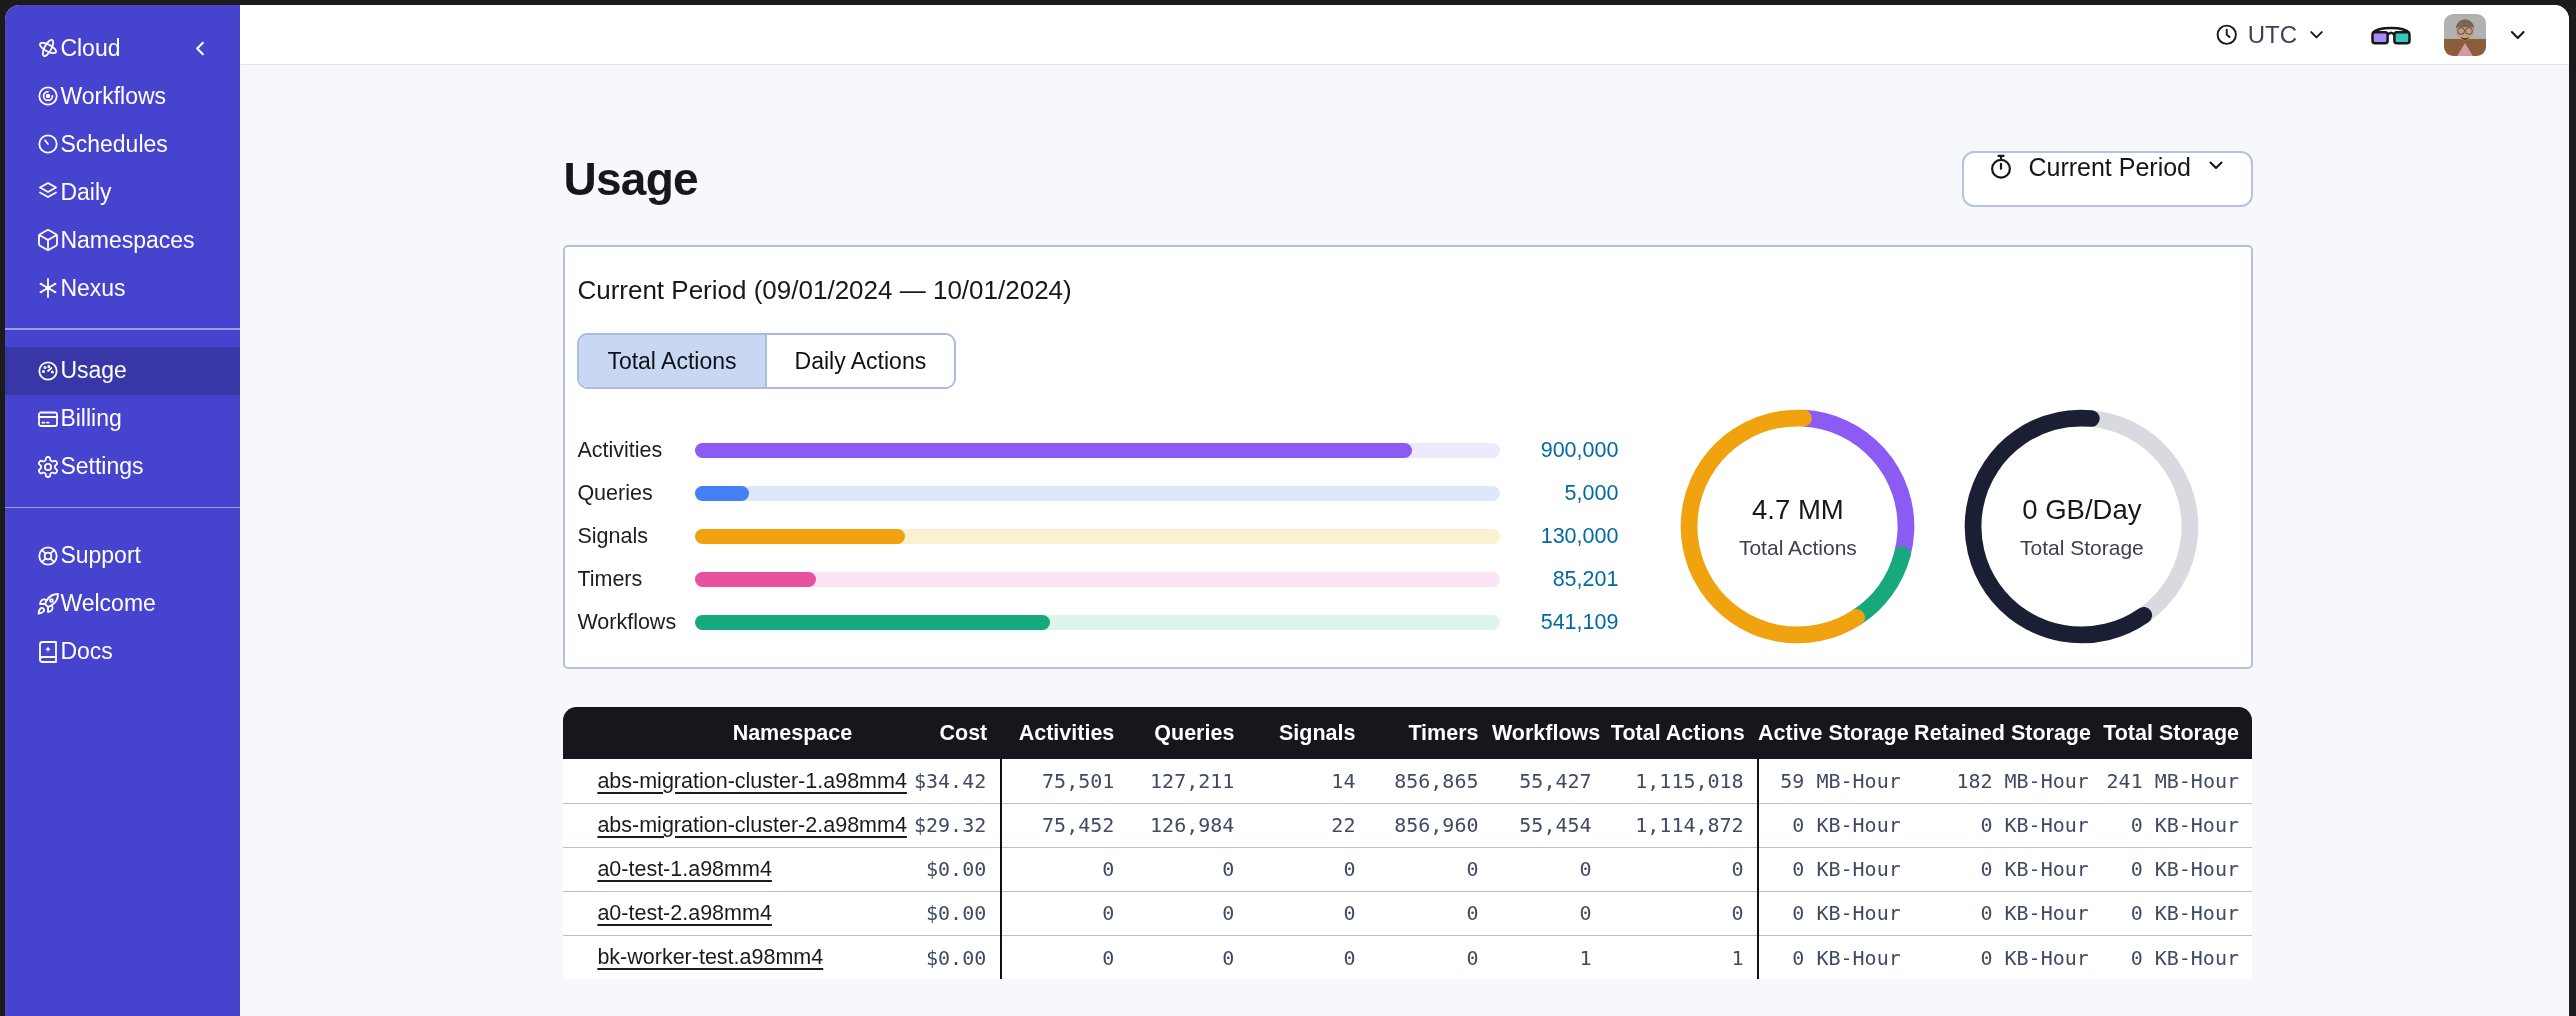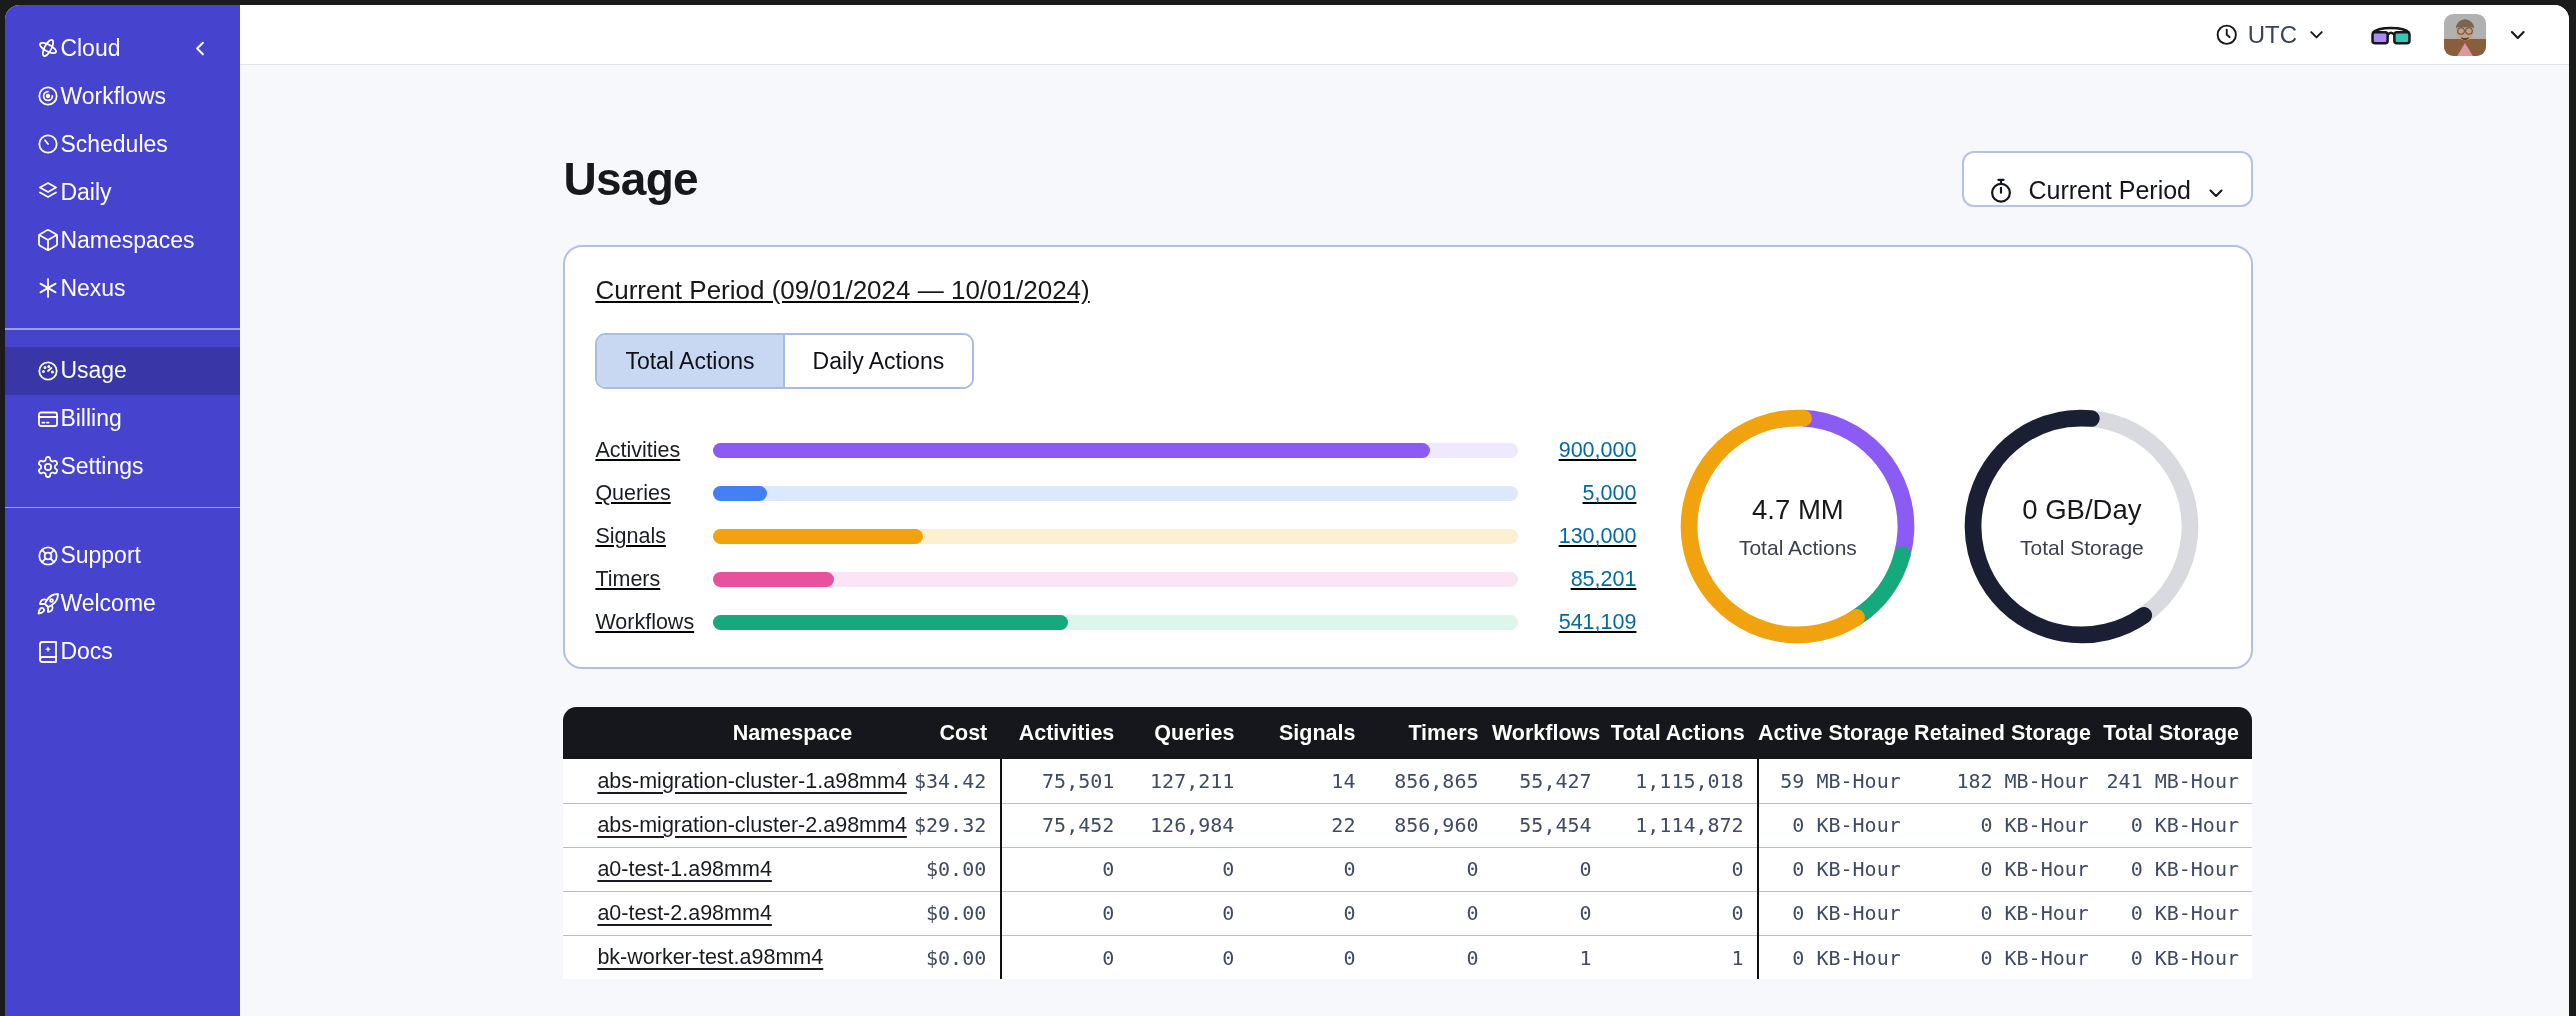--- a/index.html
+++ b/index.html
@@ -27,27 +27,27 @@
   .tz { display:flex; align-items:center; gap:8px; color:#3A4358; font-size:24px; cursor:pointer; }
   .glasses { margin-left:27px; display:flex; align-items:center; cursor:pointer; }
   .avatar { width:42px; height:42px; border-radius:9.4px; overflow:hidden; margin-left:17.4px; cursor:pointer; }
   .acct-chevron { margin-left:4px; cursor:pointer; display:flex; align-items:center; }
 
   
   .main { position:absolute; left:235px; right:0; top:62px; bottom:0; overflow:hidden; }
   .page { width:1690px; margin-left:323px; }
   .page-head { margin-top:84px; display:flex; align-items:center; justify-content:space-between; }
   h1.title { font-size:46px; font-weight:600; color:#17181C; letter-spacing:-0.7px; }
-  .period-btn { display:flex; align-items:flex-end; gap:13.4px; background:#fff;
+  .period-btn { display:flex; align-items:flex-start; gap:13.4px; background:#fff;
                 border:2px solid #B5C2E2; border-radius:12px; height:56px; padding:0 23px;
                 font-size:25px; color:#14161D; font-family:inherit; cursor:pointer; }
 
   
   .panel { position:relative; margin-top:38px; width:1690px; height:424px; background:#fff;
-           border:2px solid #B3C0DF; border-radius:19px; padding:28px 30px;text-decoration:underline; }
+           border:2px solid #B3C0DF; border-radius:5px; padding:28px 12px; }
   .panel-title { font-size:26px; font-weight:500; color:#17181C; }
   .tabs { display:inline-flex; margin-top:27px; border:2px solid #A9BBDE; border-radius:10.7px;
           overflow:hidden; background:#fff; }
   .tab { height:52px; padding:0 28px; display:flex; align-items:center; font-size:23px;
          color:#101116; background:#fff; border:none; font-family:inherit; cursor:pointer; }
   .tab.active { background:#C8D7F2; }
   .tab + .tab { border-left:2px solid #A9BBDE; }
 
   .bars { margin-top:40px; width:1057px; }
   .bar-row { display:flex; align-items:center; height:43px; }

